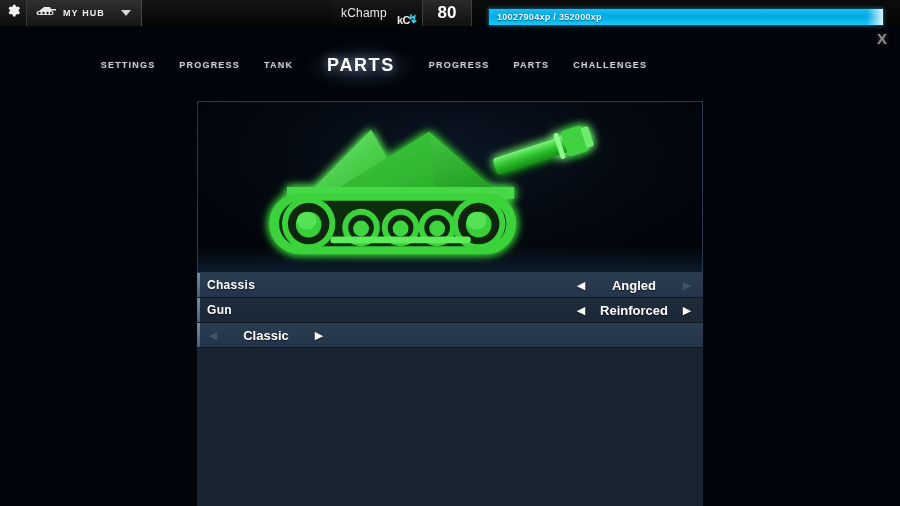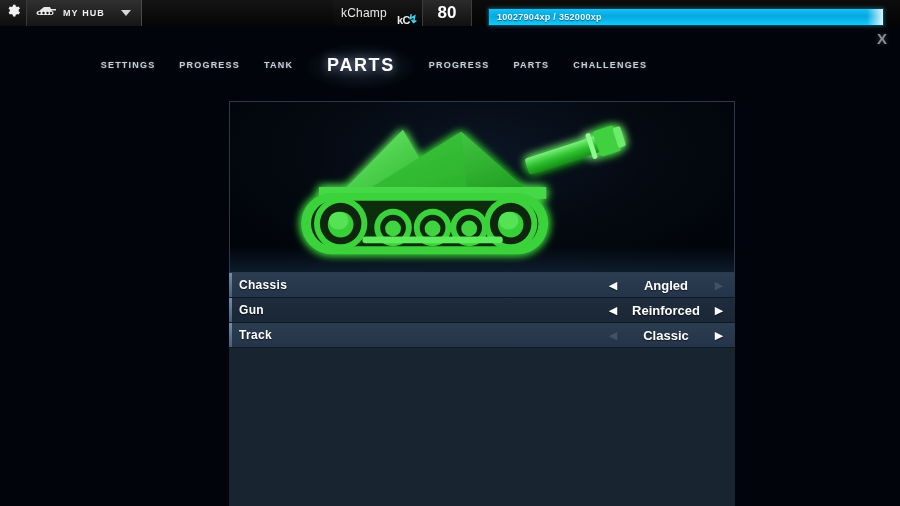--- a/index.html
+++ b/index.html
@@ -113,21 +113,20 @@
     content:"";position:absolute;left:0;right:0;top:-8px;bottom:-10px;
     background:radial-gradient(ellipse at center, rgba(120,150,190,.22), rgba(0,0,0,0) 70%);
     z-index:-1;
   }
 
   
   .panel{
     position:absolute;left:197px;top:101px;width:506px;height:405px;
     background:#182430;
     box-sizing:border-box;
-    margin-left:32px;
   }
   .preview{
     position:relative;width:100%;height:172px;
     background:
       radial-gradient(ellipse 60% 80% at 50% 30%, #0b1524 0%, #050a12 55%, #01040a 100%);
     border:1px solid #2a3a4c;
     box-sizing:border-box;
     overflow:hidden;
   }
   .preview .floor{
@@ -329,21 +328,20 @@
       <div class="row r1">
         <div class="row-label">Gun</div>
         <div class="row-ctrl">
           <div class="arrow">◀</div>
           <div class="row-value">Reinforced</div>
           <div class="arrow">▶</div>
         </div>
       </div>
 
       <div class="row r2">
-        <div class="row-label">Track</div>
         <div class="row-ctrl">
           <div class="arrow dim">◀</div>
           <div class="row-value">Classic</div>
           <div class="arrow">▶</div>
         </div>
       </div>
 
     </div>
 
     <div class="rows-rest"></div>

